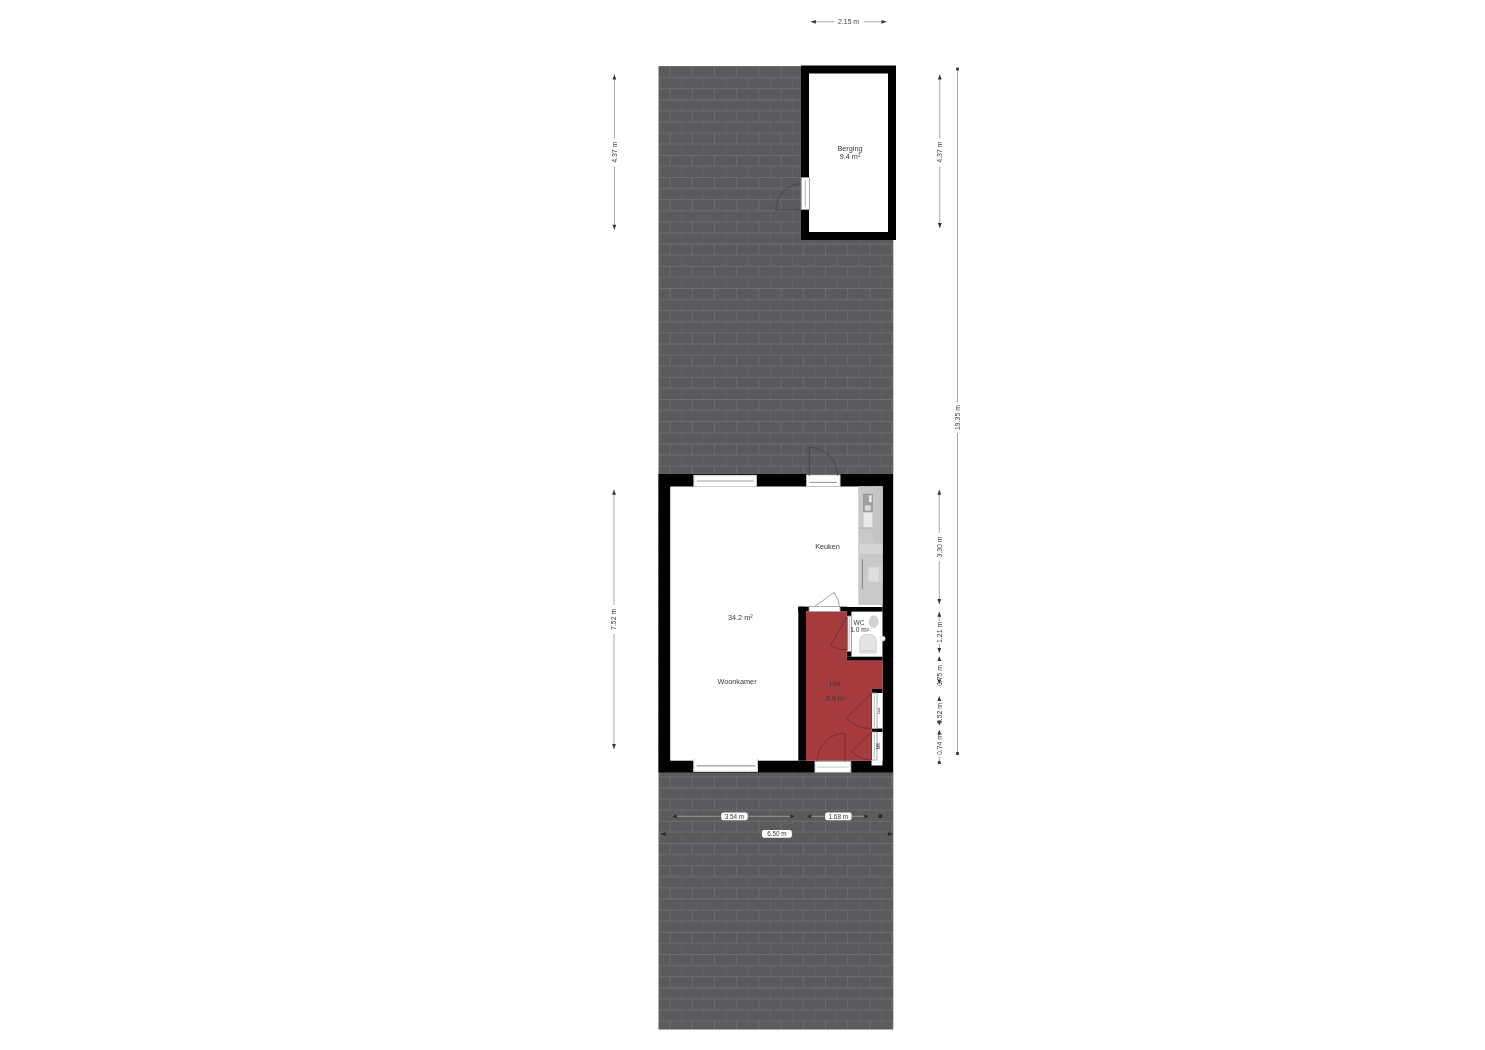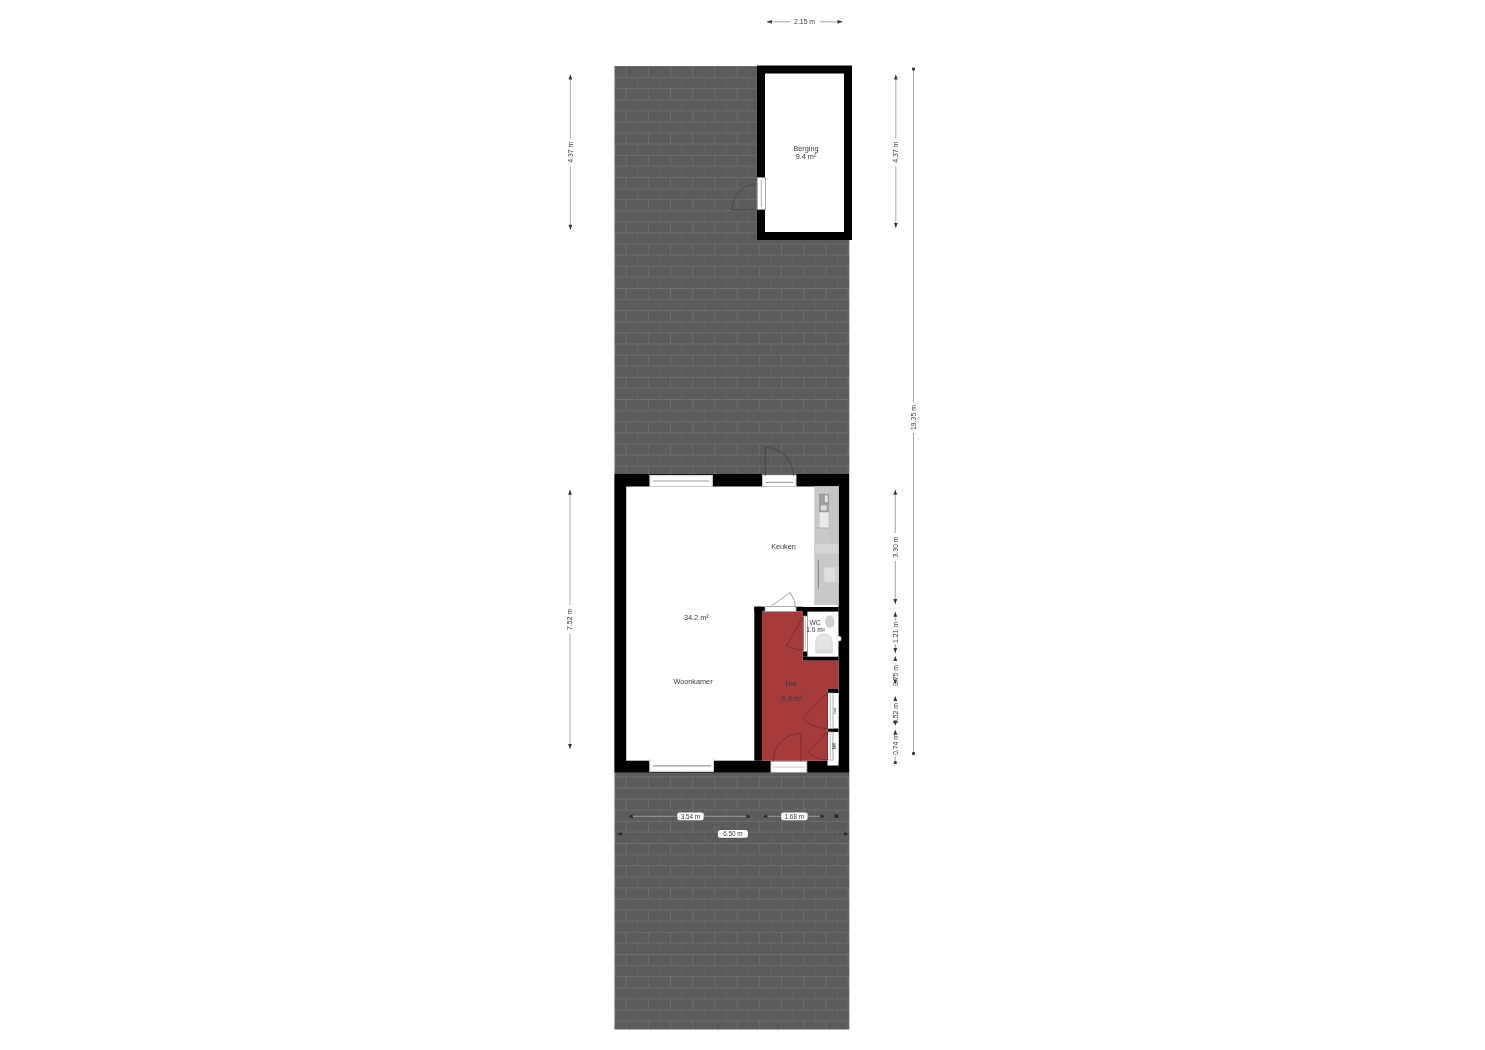--- a/index.html
+++ b/index.html
@@ -1,16 +1,16 @@
 <!DOCTYPE html>
 <html><head>
 <meta charset="utf-8">
 <style>
   html,body{margin:0;padding:0;background:#ffffff;}
-  .wrap{width:1371px;height:1050px;position:relative;background:#ffffff;}
+  .wrap{width:1371px;height:1050px;position:relative;background:#ffffff;margin-left:44px;}
   svg{display:block;}
   text{font-family:"Liberation Sans", sans-serif;fill:#3a3a3a;}
 </style>
 </head>
 <body>
 <div class="wrap">
 <svg width="1485" height="1050" viewBox="0 0 1485 1050">
 <defs>
   <pattern id="brick" width="22.2" height="22.2" patternUnits="userSpaceOnUse" patternTransform="translate(615,66)">
     <rect width="22.2" height="22.2" fill="#5b5b5d"></rect>

